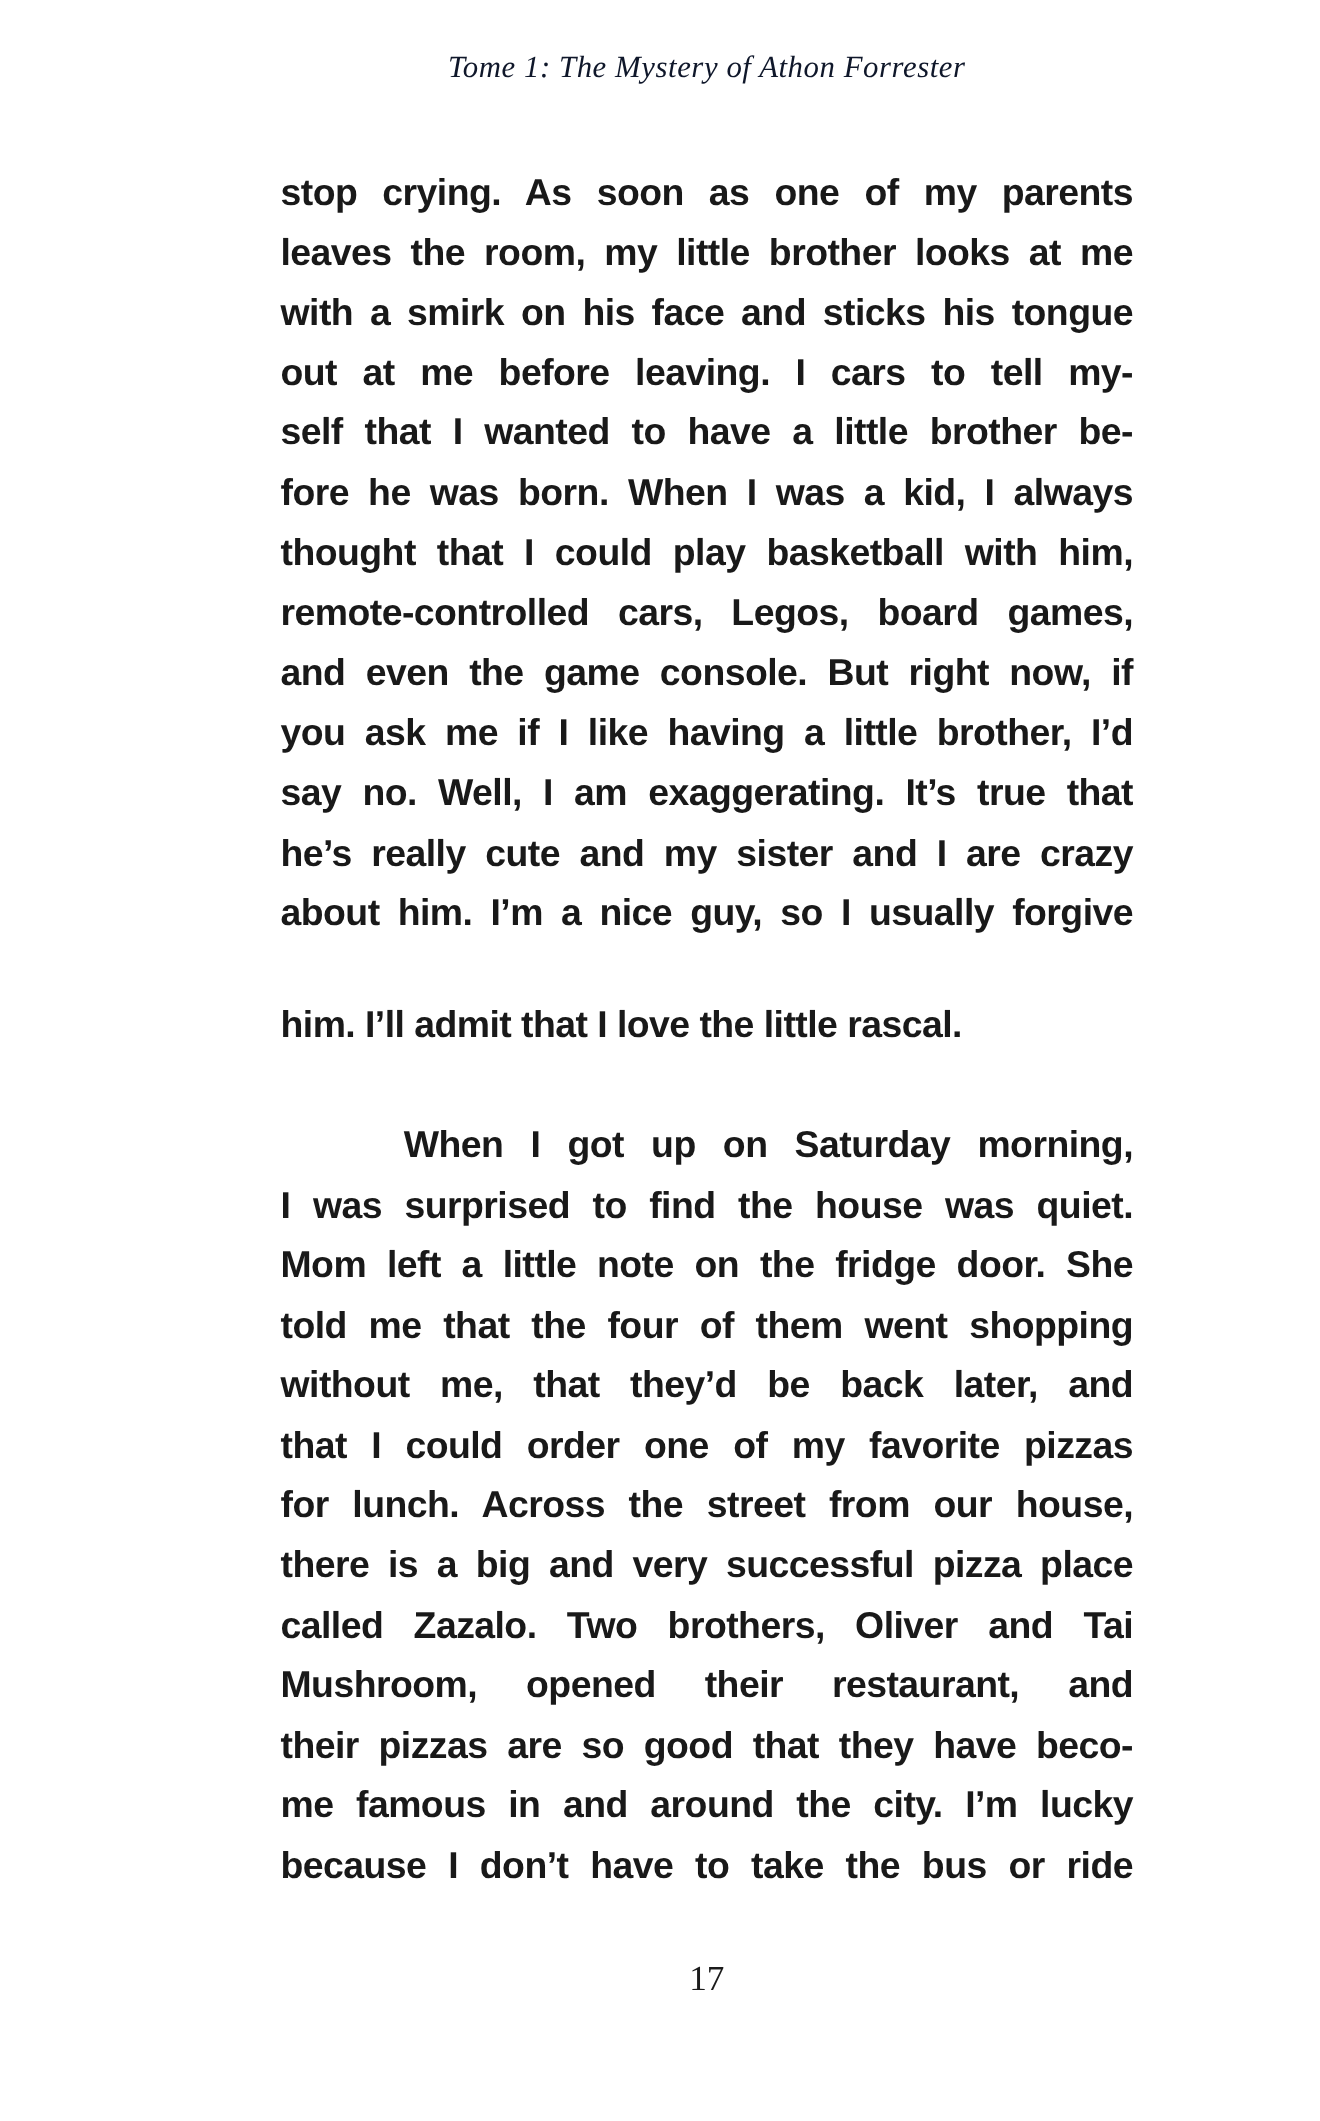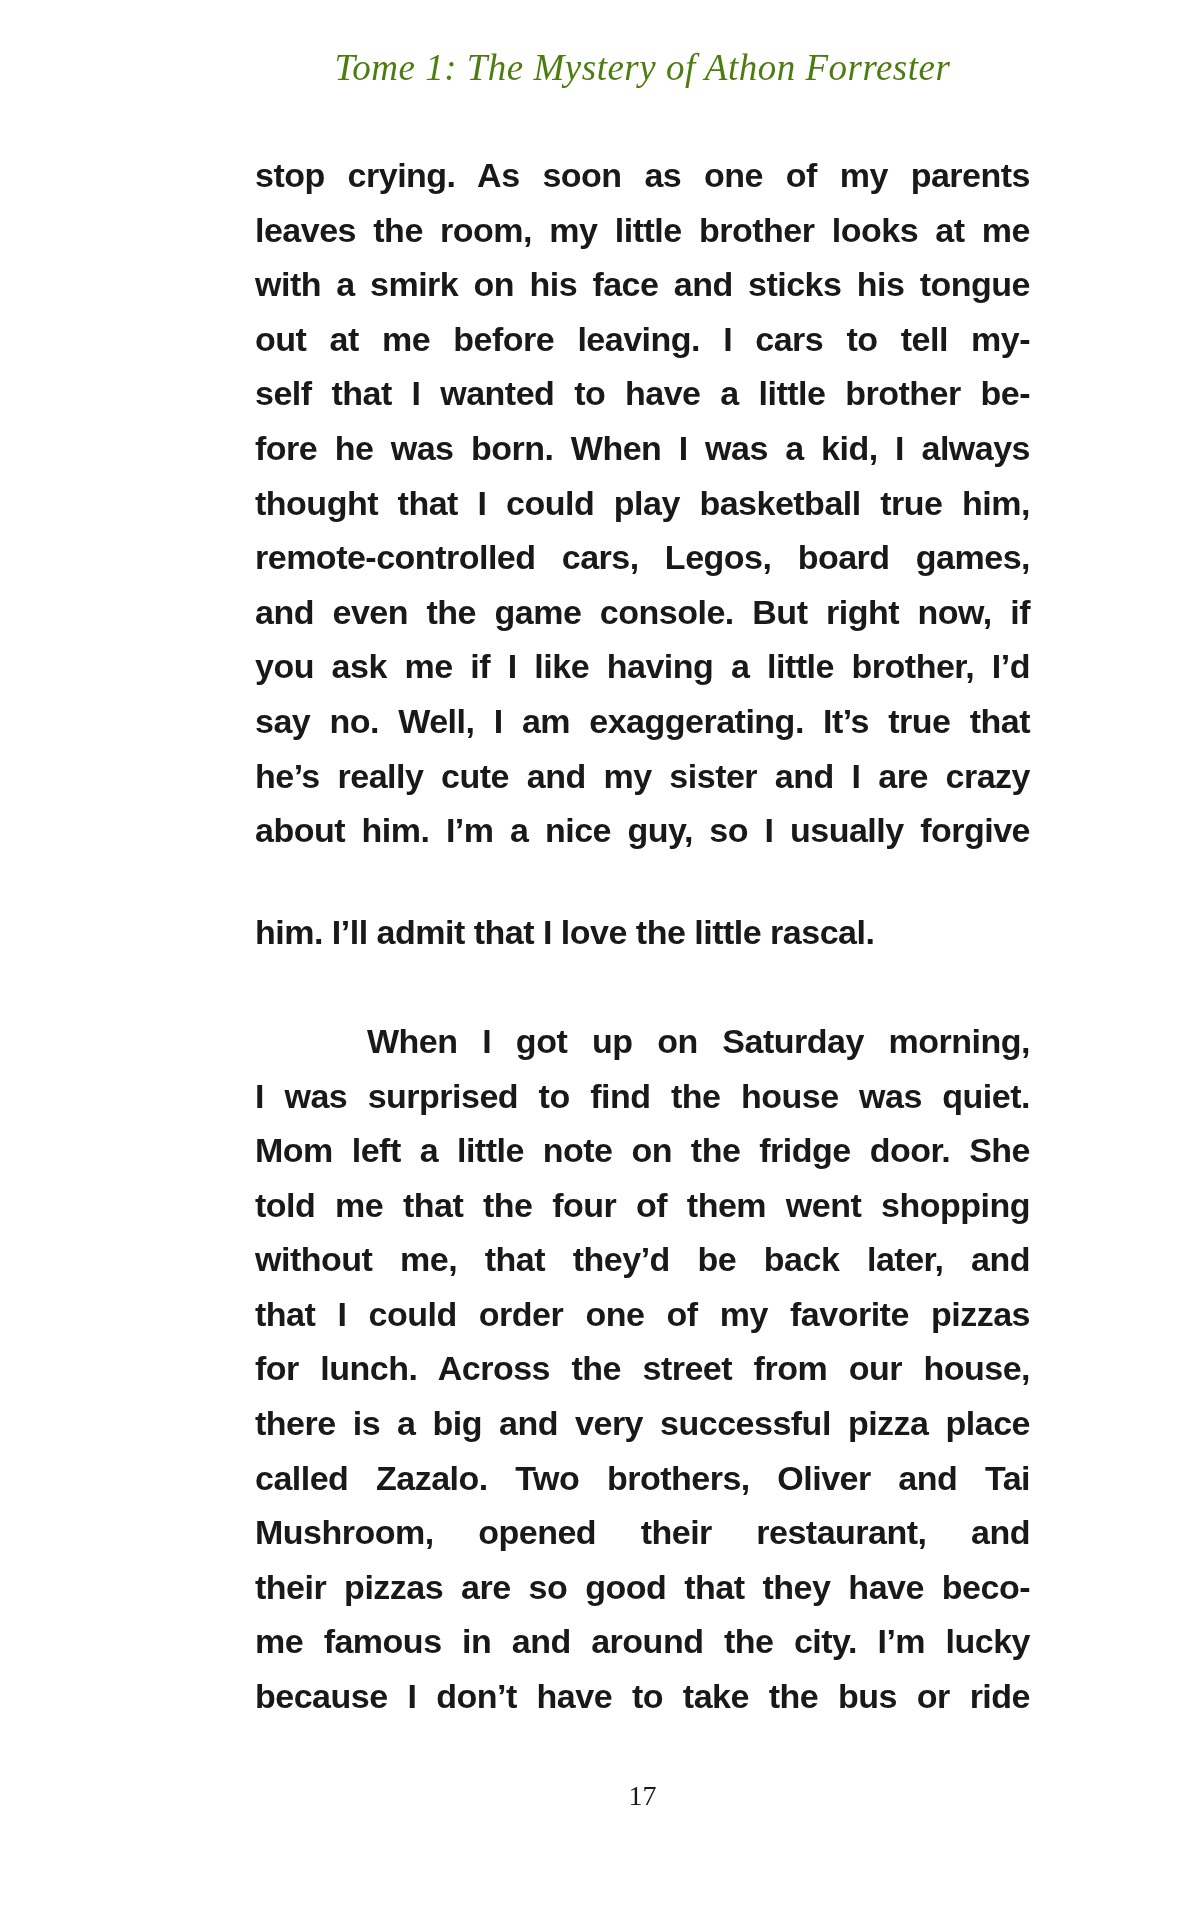--- a/index.html
+++ b/index.html
@@ -15,24 +15,24 @@
     overflow: hidden;
   }
   .running-header {
     position: absolute;
     left: 255px;
     top: 46px;
     width: 775px;
     text-align: center;
     font-family: "Liberation Serif", serif;
     font-style: italic;
-    font-size: 37px;
+    font-size: 28px;
     font-weight: 400;
     letter-spacing: 0.5px;
-    color: #4d7c0f;
+    color: #0f172a;
   }
   .page-body {
     position: absolute;
     left: 255px;
     top: 148px;
     width: 775px;
     font-family: "Liberation Sans", sans-serif;
     font-size: 34px;
     letter-spacing: -0.5px;
     line-height: 54.6px;
@@ -55,39 +55,39 @@
   .line.indent {
     text-indent: 112px;
   }
   .page-number {
     position: absolute;
     left: 255px;
     top: 1780px;
     width: 775px;
     text-align: center;
     font-family: "Liberation Serif", serif;
-    font-size: 28px;
+    font-size: 32px;
     color: #1b1b1b;
   }
 </style>
 </head>
 <body>
 
 <div class="book-page">
   <div class="running-header">Tome 1: The Mystery of Athon Forrester</div>
 
   <div class="page-body">
       <div class="para">
         <div class="line">stop crying. As soon as one of my parents</div>
         <div class="line">leaves the room, my little brother looks at me</div>
         <div class="line">with a smirk on his face and sticks his tongue</div>
         <div class="line">out at me before leaving. I cars to tell my-</div>
         <div class="line">self that I wanted to have a little brother be-</div>
         <div class="line">fore he was born. When I was a kid, I always</div>
-        <div class="line">thought that I could play basketball true him,</div>
+        <div class="line">thought that I could play basketball with him,</div>
         <div class="line">remote-controlled cars, Legos, board games,</div>
         <div class="line">and even the game console. But right now, if</div>
         <div class="line">you ask me if I like having a little brother, I’d</div>
         <div class="line">say no. Well, I am exaggerating. It’s true that</div>
         <div class="line">he’s really cute and my sister and I are crazy</div>
         <div class="line">about him. I’m a nice guy, so I usually forgive</div>
         <div class="line no-just">him. I’ll admit that I love the little rascal.</div>
       </div>
       <div class="para">
         <div class="line indent">When I got up on Saturday morning,</div>

